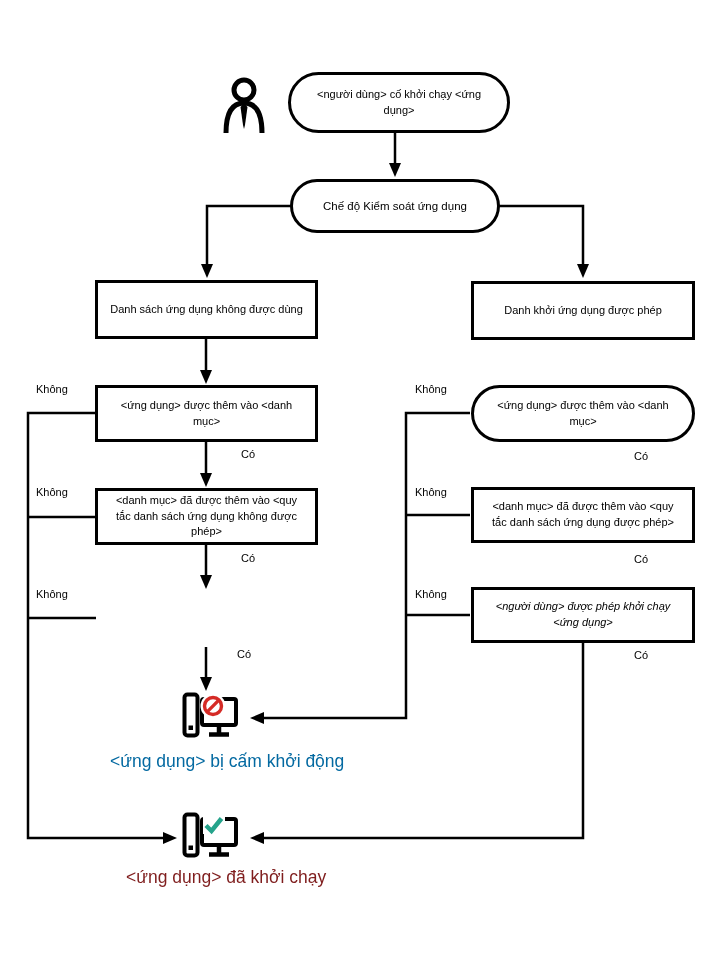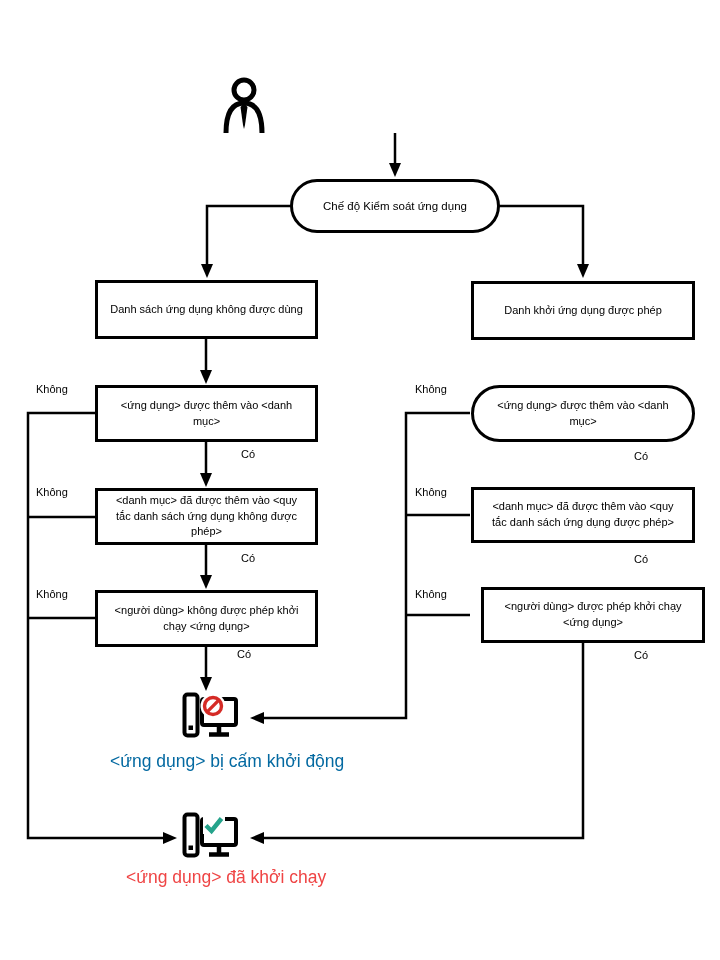--- a/index.html
+++ b/index.html
@@ -16,21 +16,21 @@
   .pill{border-radius:40px;}
   #node-start{left:288px;top:72px;width:222px;height:61px;padding:2px 26px;}
   #node-mode{left:290px;top:179px;width:210px;height:54px;font-size:11.5px;}
   #node-deny-list{left:95px;top:280px;width:223px;height:59px;}
   #node-deny-app{left:95px;top:385px;width:223px;height:57px;}
   #node-deny-cat{left:95px;top:488px;width:223px;height:57px;}
   #node-deny-user{left:95px;top:590px;width:223px;height:57px;}
   #node-allow-list{left:471px;top:281px;width:224px;height:59px;}
   #node-allow-app{left:471px;top:385px;width:224px;height:57px;}
   #node-allow-cat{left:471px;top:487px;width:224px;height:56px;}
-  #node-allow-user{left:481px;top:587px;width:224px;height:56px;}
+  #node-allow-user{left:471px;top:587px;width:224px;height:56px;font-style:italic;}
   .edge-label{position:absolute;font-size:11px;white-space:nowrap;}
   #lbl-no-l1{left:36px;top:383px;}
   #lbl-no-l2{left:36px;top:486px;}
   #lbl-no-l3{left:36px;top:588px;}
   #lbl-no-r1{left:415px;top:383px;}
   #lbl-no-r2{left:415px;top:486px;}
   #lbl-no-r3{left:415px;top:588px;}
   #lbl-yes-l1{left:241px;top:448px;}
   #lbl-yes-l2{left:241px;top:552px;}
   #lbl-yes-l3{left:237px;top:648px;}
@@ -79,34 +79,34 @@
       <polygon points="250,838 264,832 264,844"></polygon>
     </g>
   </svg>
 
   <svg id="icon-actor" width="44" height="58" viewBox="0 0 44 58">
     <circle cx="22" cy="14" r="10" fill="none" stroke="#000" stroke-width="5"></circle>
     <path d="M4,57 C4,36 11,27 22,27 C33,27 40,36 40,57" fill="none" stroke="#000" stroke-width="5"></path>
     <path d="M22,27 L18.5,31 L21,49 L22,53 L23,49 L25.5,31 Z" fill="#000"></path>
   </svg>
 
+  <div class="node pill" id="node-start">
+    <span>&lt;người dùng&gt; cố khởi chạy &lt;ứng dụng&gt;</span>
+  </div>
   <div class="node pill" id="node-mode">
     <span>Chế độ Kiểm soát ứng dụng</span>
   </div>
   <div class="node" id="node-deny-list">
     <span>Danh sách ứng dụng không được dùng</span>
   </div>
   <div class="node" id="node-deny-app">
     <span>&lt;ứng dụng&gt; được thêm vào &lt;danh mục&gt;</span>
   </div>
   <div class="node" id="node-deny-cat">
     <span>&lt;danh mục&gt; đã được thêm vào &lt;quy tắc danh sách ứng dụng không được phép&gt;</span>
-  </div>
-  <div class="node" id="node-deny-user">
-    <span>&lt;người dùng&gt; không được phép khởi chạy &lt;ứng dụng&gt;</span>
   </div>
   <div class="node" id="node-allow-list">
     <span>Danh khởi ứng dụng được phép</span>
   </div>
   <div class="node pill" id="node-allow-app">
     <span>&lt;ứng dụng&gt; được thêm vào &lt;danh mục&gt;</span>
   </div>
   <div class="node" id="node-allow-cat">
     <span>&lt;danh mục&gt; đã được thêm vào &lt;quy tắc danh sách ứng dụng được phép&gt;</span>
   </div>
@@ -141,15 +141,15 @@
     <rect x="2.5" y="2.5" width="13" height="41" rx="3" fill="#fff" stroke="#000" stroke-width="4"></rect>
     <rect x="6.5" y="33.5" width="4.5" height="4.5" fill="#000"></rect>
     <rect x="20" y="7" width="34" height="26" rx="2" fill="#fff" stroke="#000" stroke-width="4"></rect>
     <path d="M37,33 V41" stroke="#000" stroke-width="4.5"></path>
     <path d="M27,42.5 H47" stroke="#000" stroke-width="4.5"></path>
     <rect x="21" y="2" width="22" height="20" fill="#fff"></rect>
     <polyline points="24,13.5 29.5,19 39.5,6.5" fill="none" stroke-width="4.5" stroke="#25a38b"></polyline>
   </svg>
 
   <div class="result-label" id="result-blocked" style="color: #0369a1;">&lt;ứng dụng&gt; bị cấm khởi động</div>
-  <div class="result-label" id="result-started" style="color: #ef4444;">&lt;ứng dụng&gt; đã khởi chạy</div>
+  <div class="result-label" id="result-started" style="color: #7f1d1d;">&lt;ứng dụng&gt; đã khởi chạy</div>
 
 </div>
 
 </body></html>

